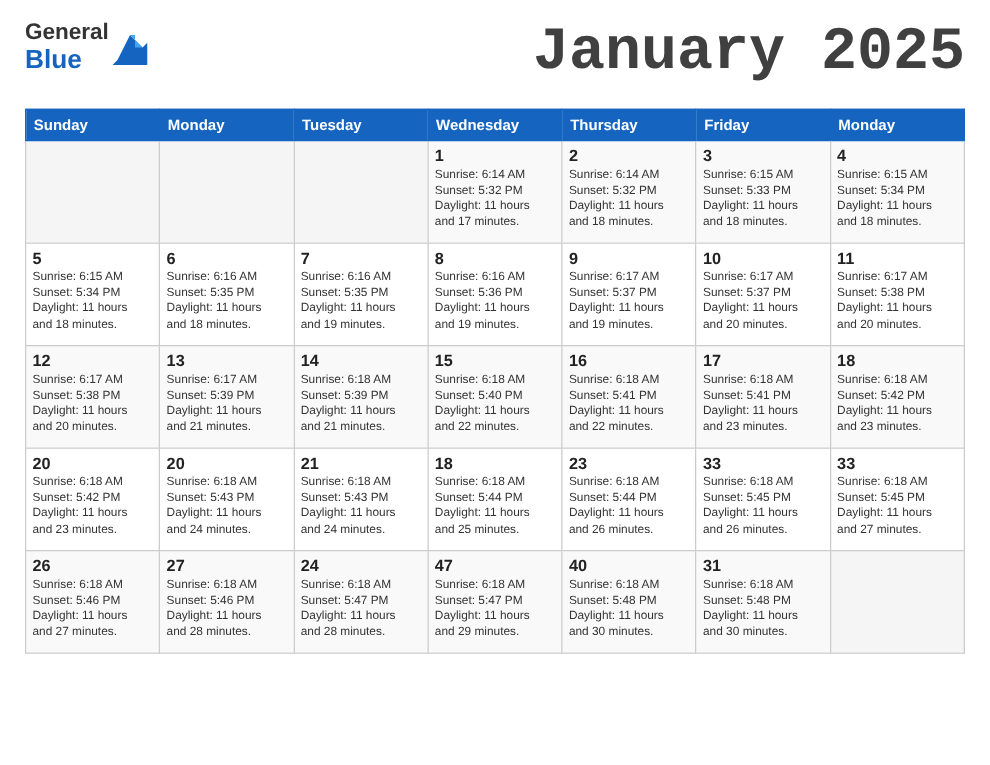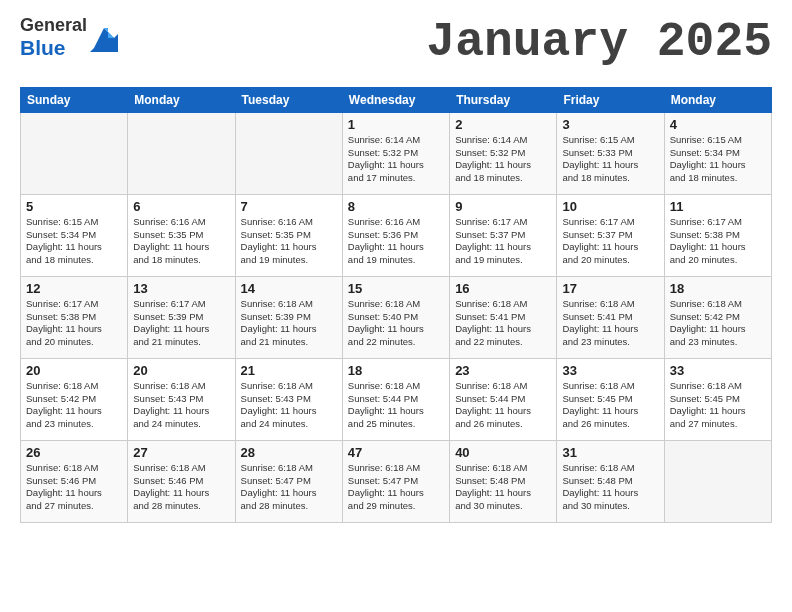--- a/index.html
+++ b/index.html
@@ -254,21 +254,21 @@
         </tr>
         <tr>
           <td><span class="day-num">26</span><span class="day-info" style="white-space: pre-line;">Sunrise: 6:18 AM
 Sunset: 5:46 PM
 Daylight: 11 hours
 and 27 minutes.</span></td>
           <td><span class="day-num">27</span><span class="day-info" style="white-space: pre-line;">Sunrise: 6:18 AM
 Sunset: 5:46 PM
 Daylight: 11 hours
 and 28 minutes.</span></td>
-          <td><span class="day-num">28</span><span class="day-info" style="white-space: pre-line;">Sunrise: 6:18 AM
+          <td><span class="day-num">24</span><span class="day-info" style="white-space: pre-line;">Sunrise: 6:18 AM
 Sunset: 5:47 PM
 Daylight: 11 hours
 and 28 minutes.</span></td>
           <td><span class="day-num">47</span><span class="day-info" style="white-space: pre-line;">Sunrise: 6:18 AM
 Sunset: 5:47 PM
 Daylight: 11 hours
 and 29 minutes.</span></td>
           <td><span class="day-num">40</span><span class="day-info" style="white-space: pre-line;">Sunrise: 6:18 AM
 Sunset: 5:48 PM
 Daylight: 11 hours

